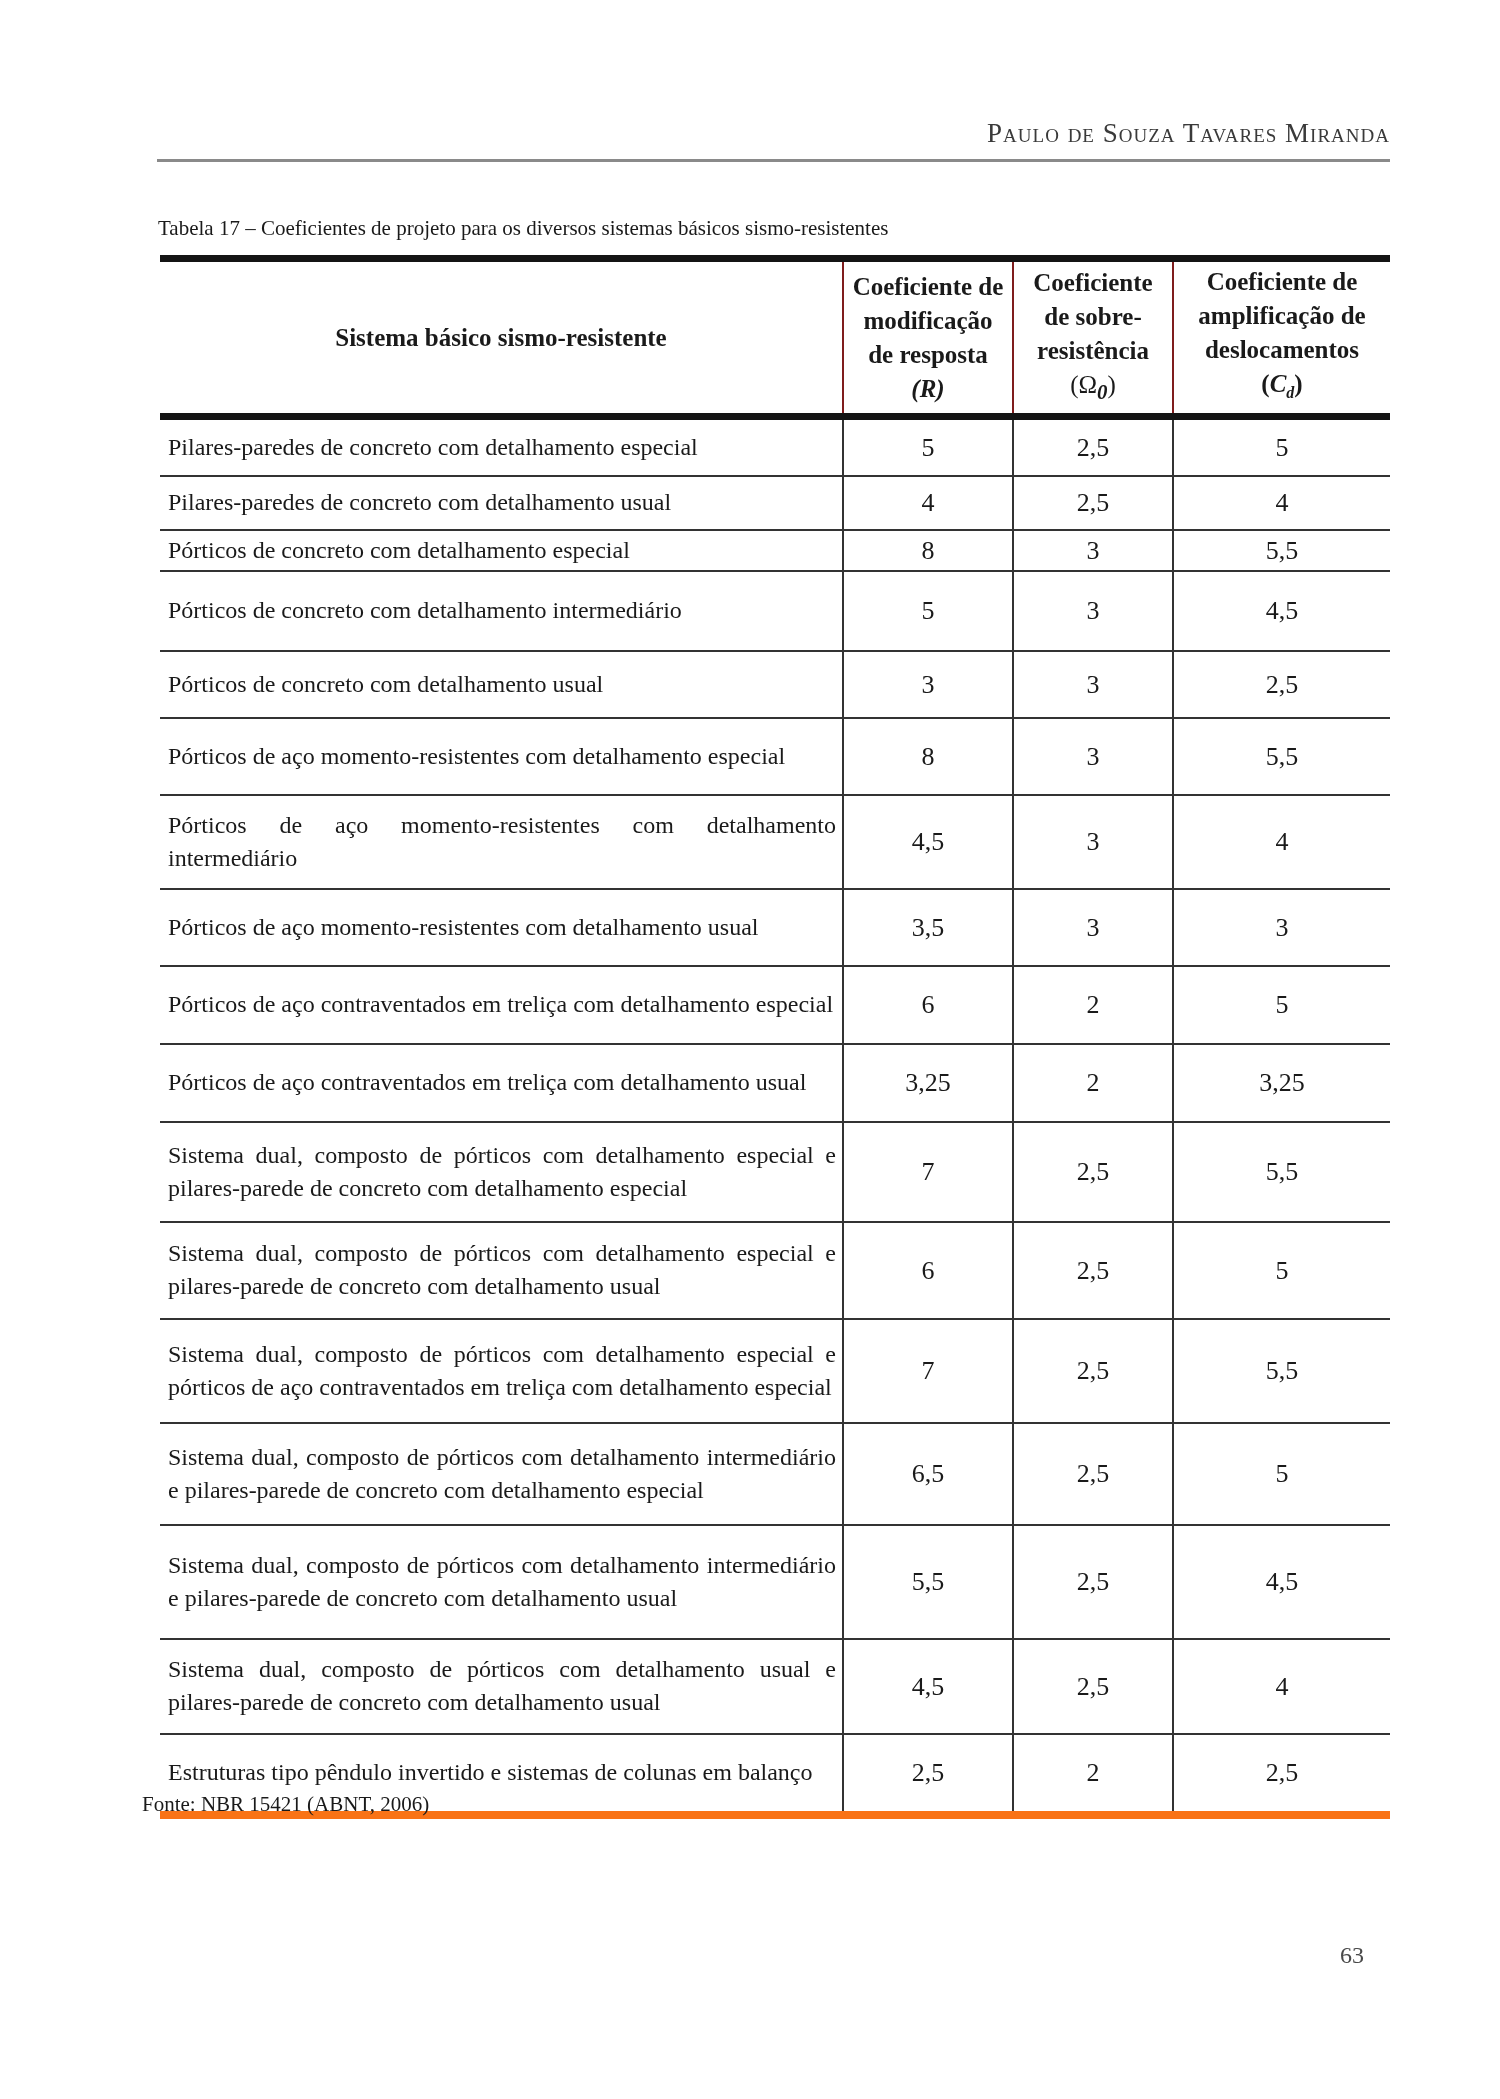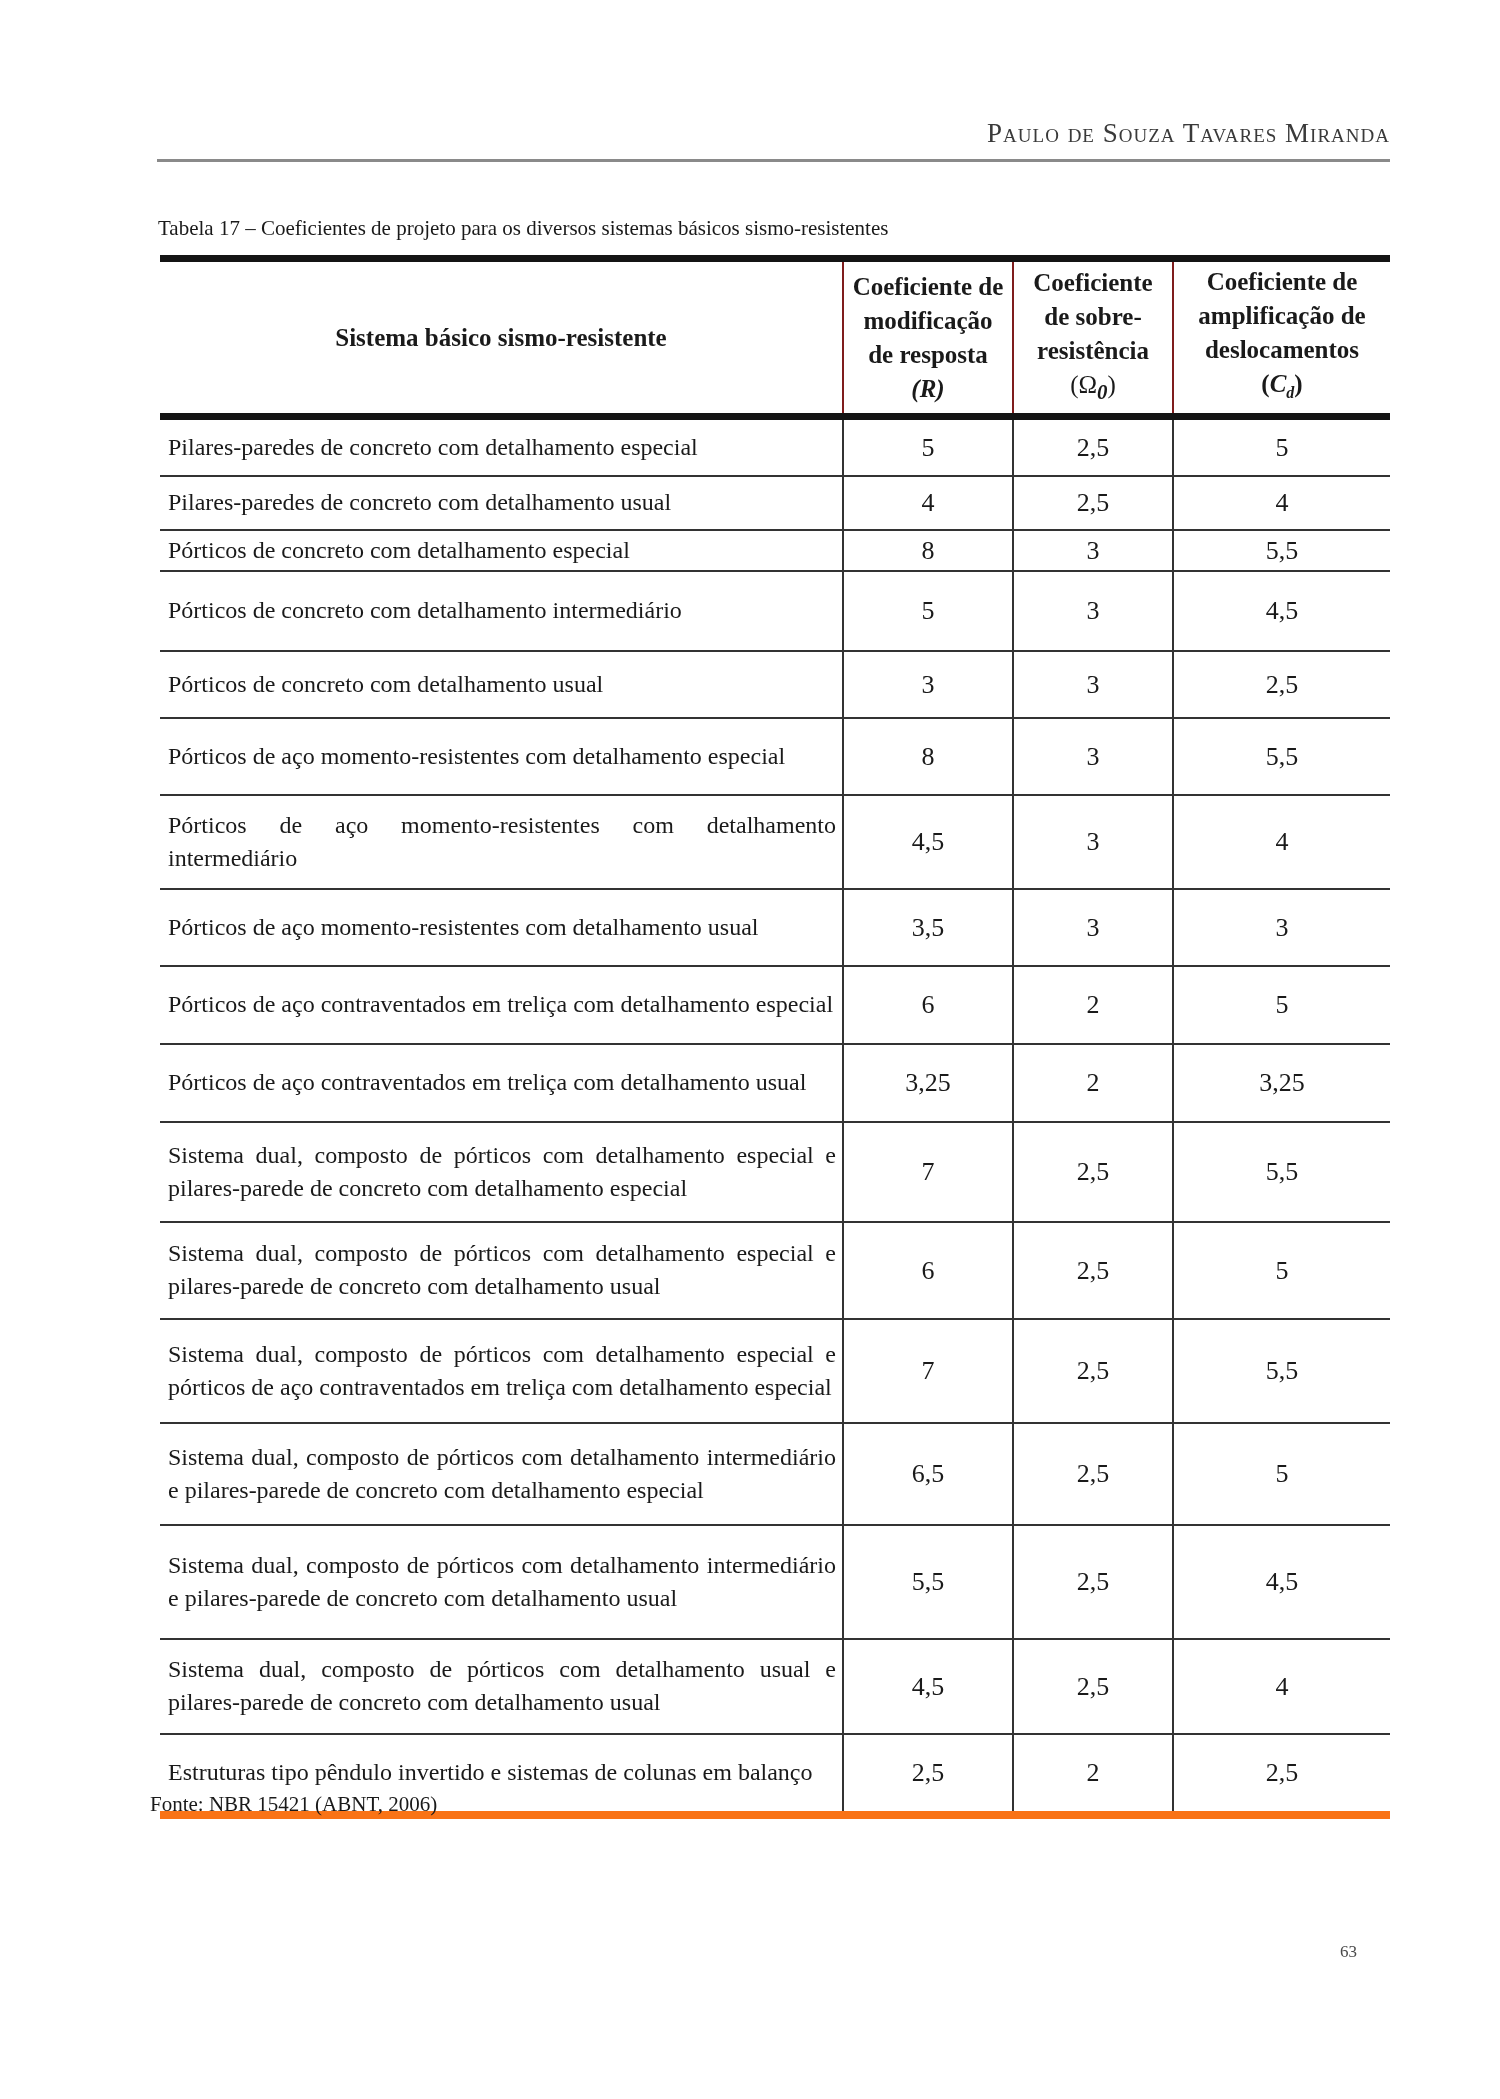--- a/index.html
+++ b/index.html
@@ -15,22 +15,22 @@
   thead tr { border-top:7px solid #141414; border-bottom:7px solid #141414; }
   th { font-weight:bold; font-size:25px; line-height:34px; text-align:center; vertical-align:middle;
        padding:3px 4px; height:131px; }
   th + th { border-left:2px solid #7f1d1d; }
   tbody tr { border-bottom:2px solid #333; }
   tbody tr:last-child { border-bottom:8px solid #f97316; }
   td { font-size:24px; line-height:33px; vertical-align:middle; padding:0 6px; }
   td.sys { text-align:justify; text-align-last:left; padding-left:8px; padding-right:6px; }
   td.num { text-align:center; border-left:2px solid #333; font-size:26px; }
   .sym { font-style:italic; }
-  .src { position:absolute; left:150px; top:1792px; font-size:21px; }
-  .page-no { position:absolute; left:1340px; top:1942px; font-size:17px; color:#4a4a4a; }
+  .src { position:absolute; left:142px; top:1792px; font-size:21px; }
+  .page-no { position:absolute; left:1340px; top:1942px; font-size:24px; color:#4a4a4a; }
 </style>
 </head>
 <body>
 
 <div class="running-head">Paulo de Souza Tavares Miranda</div>
 <div class="head-rule"></div>
 
 <div class="caption">Tabela 17 – Coeficientes de projeto para os diversos sistemas básicos sismo-resistentes</div>
 
 <div class="tbl-wrap">

